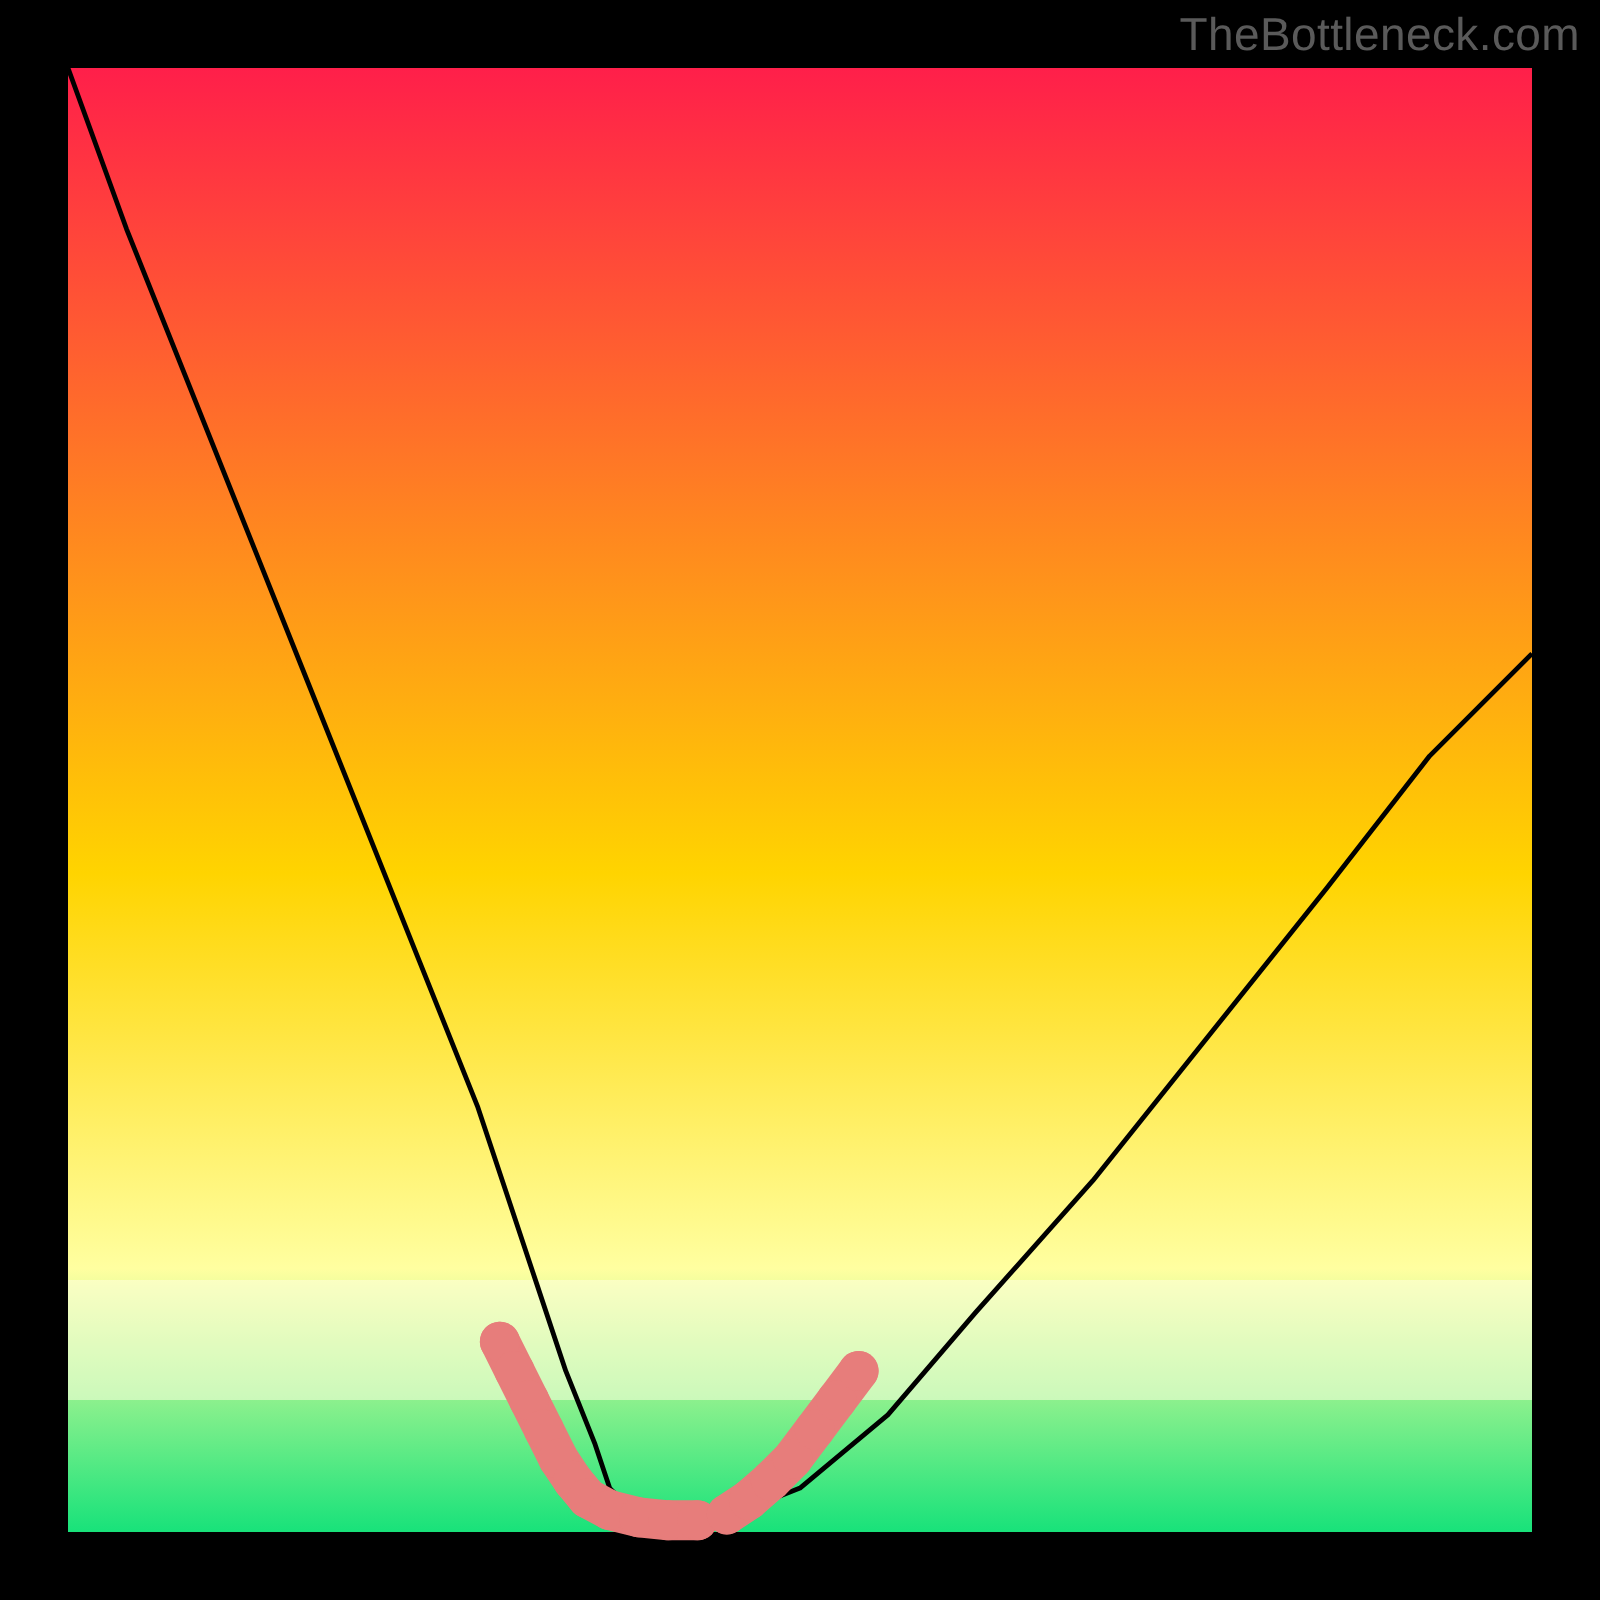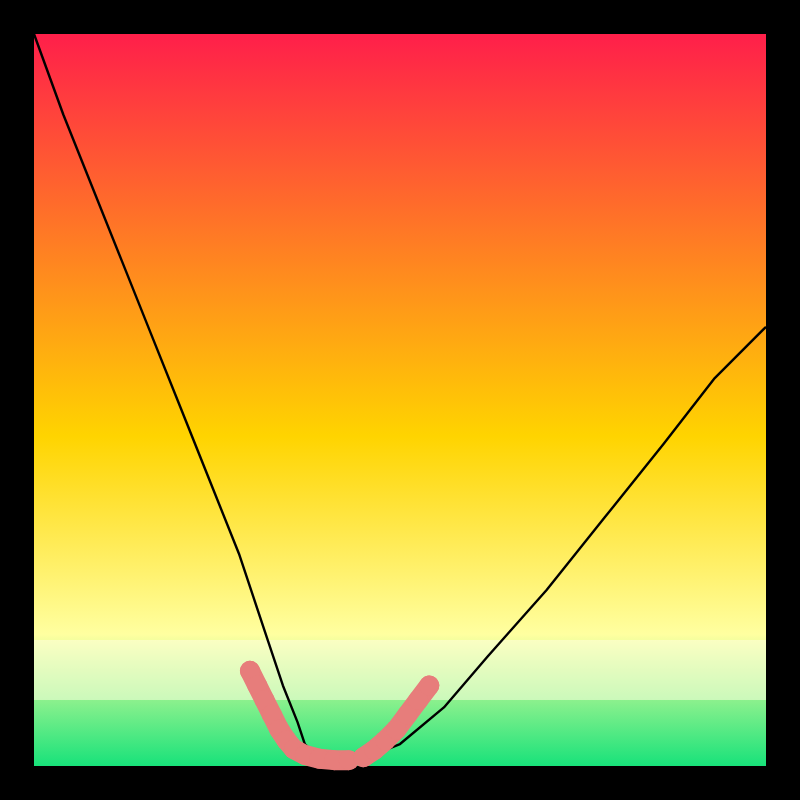--- a/index.html
+++ b/index.html
@@ -27,20 +27,21 @@
   }
   svg {
     display: block;
   }
 </style>
 </head>
 <body>
 
 <div class="wrapper">
 
+  <div class="watermark">TheBottleneck.com</div>
 
   <svg width="800" height="800" viewBox="0 0 800 800">
     <defs>
       <linearGradient id="bg-grad" x1="0" y1="0" x2="0" y2="1">
         <stop offset="0%" stop-color="#ff1f4a"></stop>
         <stop offset="55%" stop-color="#ffd400"></stop>
         <stop offset="82%" stop-color="#ffffa0"></stop>
         <stop offset="100%" stop-color="#18e27a"></stop>
       </linearGradient>
     </defs>

